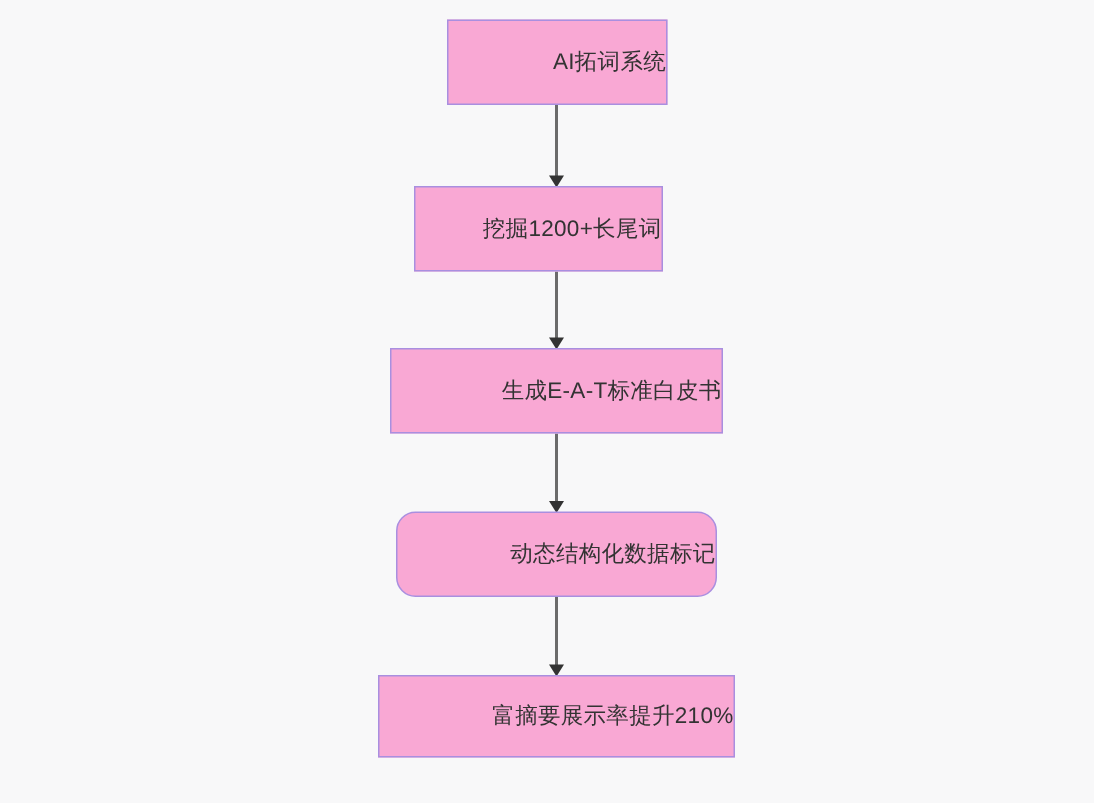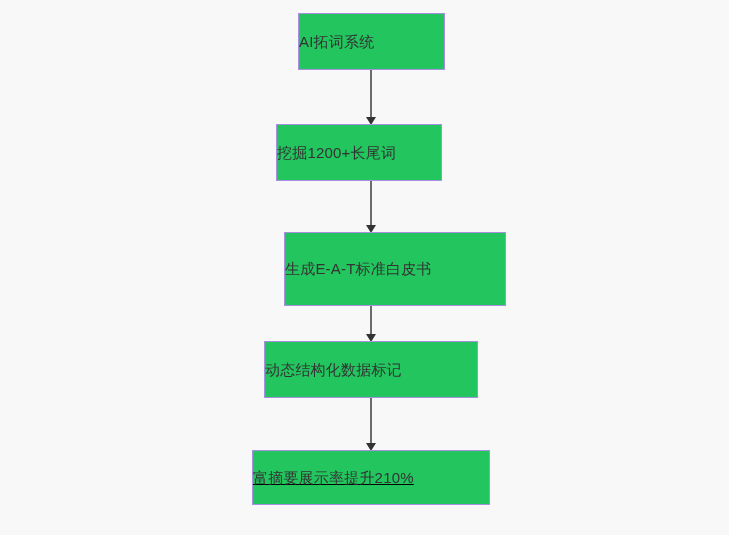--- a/index.html
+++ b/index.html
@@ -15,26 +15,26 @@
   }
   #flow-canvas {
     position: relative;
     width: 729px;
     height: 535px;
     background: #f8f8f9;
   }
   .node {
     position: absolute;
     box-sizing: border-box;
-    background: #22c55e;
+    background: #f9a8d4;
     border: 1.6px solid #9f7aea;
     border-color: #a98fe0;
     display: flex;
     align-items: center;
-    justify-content: flex-start;
+    justify-content: flex-end;
     z-index: 2;
   }
   .node-label {
     font-size: 15px;
     color: #333333;
     line-height: 1.2;
     letter-spacing: 0.2px;
     white-space: nowrap;
     text-align: center;
   }
@@ -57,23 +57,23 @@
     width: 0;
     height: 0;
     border-left: 5px solid transparent;
     border-right: 5px solid transparent;
     border-top: 8px solid #333333;
   }
 
   
   #node-0 { left: 298px; top: 13px;  width: 147px; height: 57px; }
   #node-1 { left: 276px; top: 124px; width: 166px; height: 57px; }
-  #node-2 { left: 260px; top: 232px; width: 222px; height: 74px; margin-left: 24px; }
-  #node-3 { left: 264px; top: 341px; width: 214px; height: 57px; }
-  #node-4 { left: 252px; top: 450px; width: 238px; height: 55px; text-decoration: underline; }
+  #node-2 { left: 260px; top: 232px; width: 222px; height: 57px; }
+  #node-3 { left: 264px; top: 341px; width: 214px; height: 57px; border-radius: 13px; }
+  #node-4 { left: 252px; top: 450px; width: 238px; height: 55px; }
 
   
   #edge-0 { left: 366px; top: 70px;  width: 10px; height: 55px; }
   #edge-1 { left: 366px; top: 181px; width: 10px; height: 52px; }
   #edge-2 { left: 366px; top: 289px; width: 10px; height: 53px; }
   #edge-3 { left: 366px; top: 398px; width: 10px; height: 53px; }
   #edge-0 .edge-line { height: 48px; }
   #edge-1 .edge-line { height: 45px; }
   #edge-2 .edge-line { height: 46px; }
   #edge-3 .edge-line { height: 46px; }

